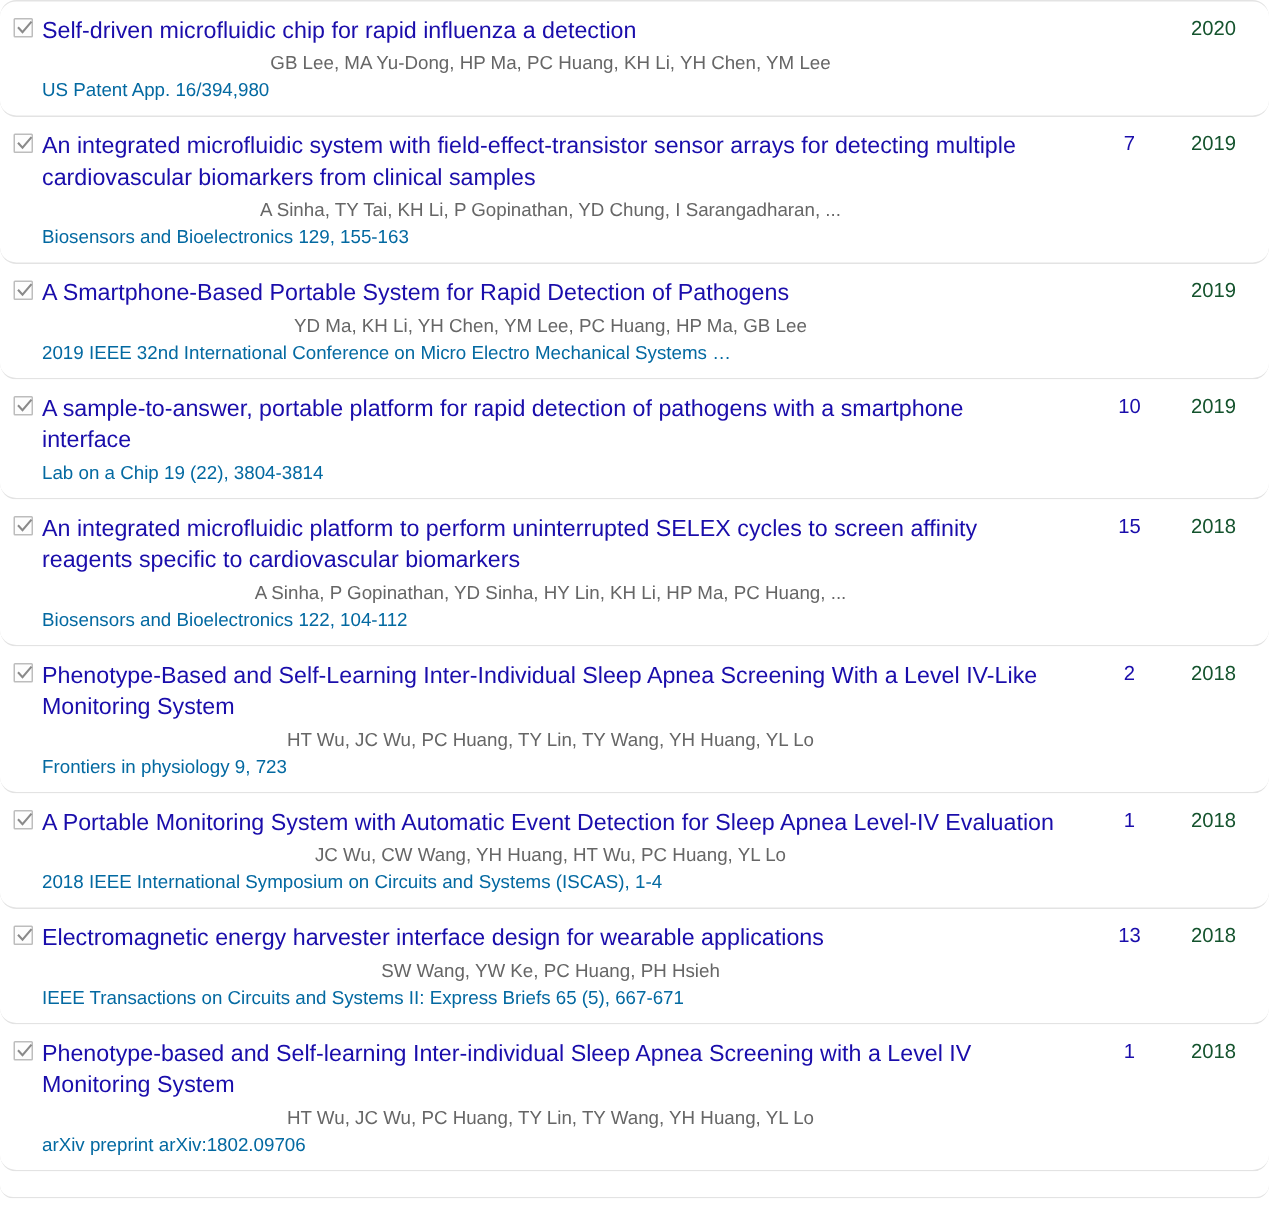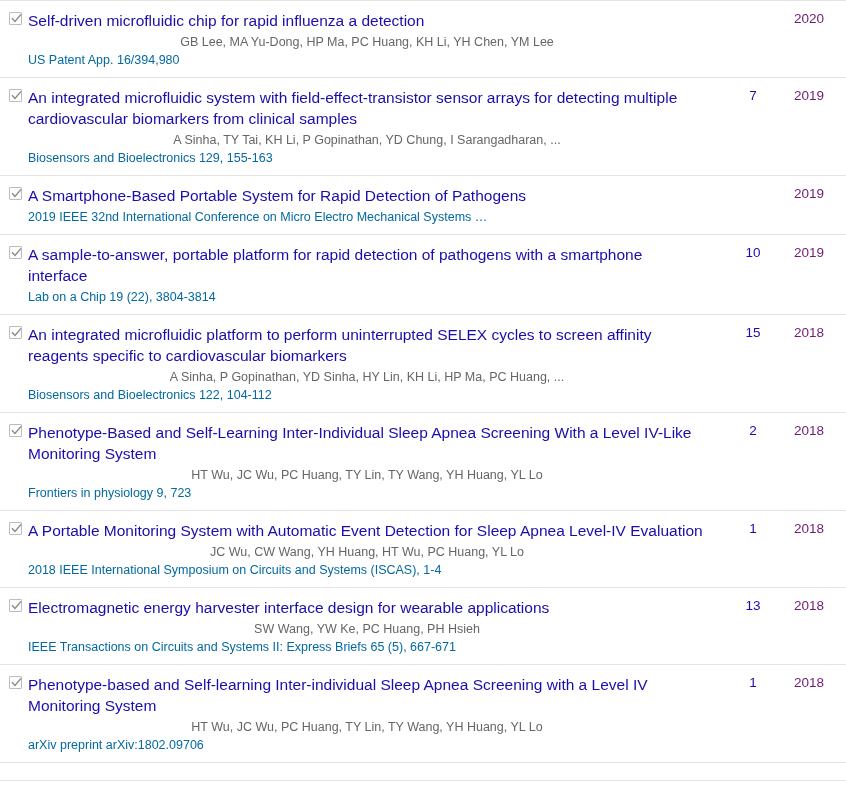--- a/index.html
+++ b/index.html
@@ -16,20 +16,21 @@
   }
   #publication-list {
     width: 846px;
   }
   .pub-row {
     display: flex;
     align-items: flex-start;
     border-bottom: 1px solid #e3e3e3;
     padding: 9px 0 8px 0;
     box-sizing: border-box;
+    border-radius: 11px;
   }
   .pub-row:first-child {
     border-top: 1px solid #e3e3e3;
   }
   .checkbox-cell {
     width: 28px;
     min-width: 28px;
     padding-left: 9px;
     box-sizing: border-box;
     padding-top: 2px;
@@ -86,21 +87,21 @@
     color: #1a0dab;
     text-decoration: none;
     cursor: pointer;
   }
   .year-cell {
     width: 58px;
     min-width: 58px;
     text-align: right;
     padding-right: 22px;
     box-sizing: border-box;
-    color: #701a75;
+    color: #14532d;
     font-size: 13.5px;
     padding-top: 1px;
   }
 </style>
 </head>
 <body>
 
 <div id="publication-list">
     <div class="pub-row">
       <div class="checkbox-cell">
@@ -137,20 +138,21 @@
     <div class="pub-row">
       <div class="checkbox-cell">
         <span class="checkbox">
           <svg width="11" height="11" viewBox="0 0 11 11">
             <path d="M1 5.2 L4 8.4 L10 1.4" stroke="#8a8a8a" stroke-width="1.4" fill="none"></path>
           </svg>
         </span>
       </div>
       <div class="main-cell">
         <a class="pub-title">A Smartphone-Based Portable System for Rapid Detection of Pathogens</a>
+        <div class="pub-authors">YD Ma, KH Li, YH Chen, YM Lee, PC Huang, HP Ma, GB Lee</div>
         <div class="pub-venue">2019 IEEE 32nd International Conference on Micro Electro Mechanical Systems …</div>
       </div>
       <div class="cited-cell"><a></a></div>
       <div class="year-cell">2019</div>
     </div>
     <div class="pub-row">
       <div class="checkbox-cell">
         <span class="checkbox">
           <svg width="11" height="11" viewBox="0 0 11 11">
             <path d="M1 5.2 L4 8.4 L10 1.4" stroke="#8a8a8a" stroke-width="1.4" fill="none"></path>

